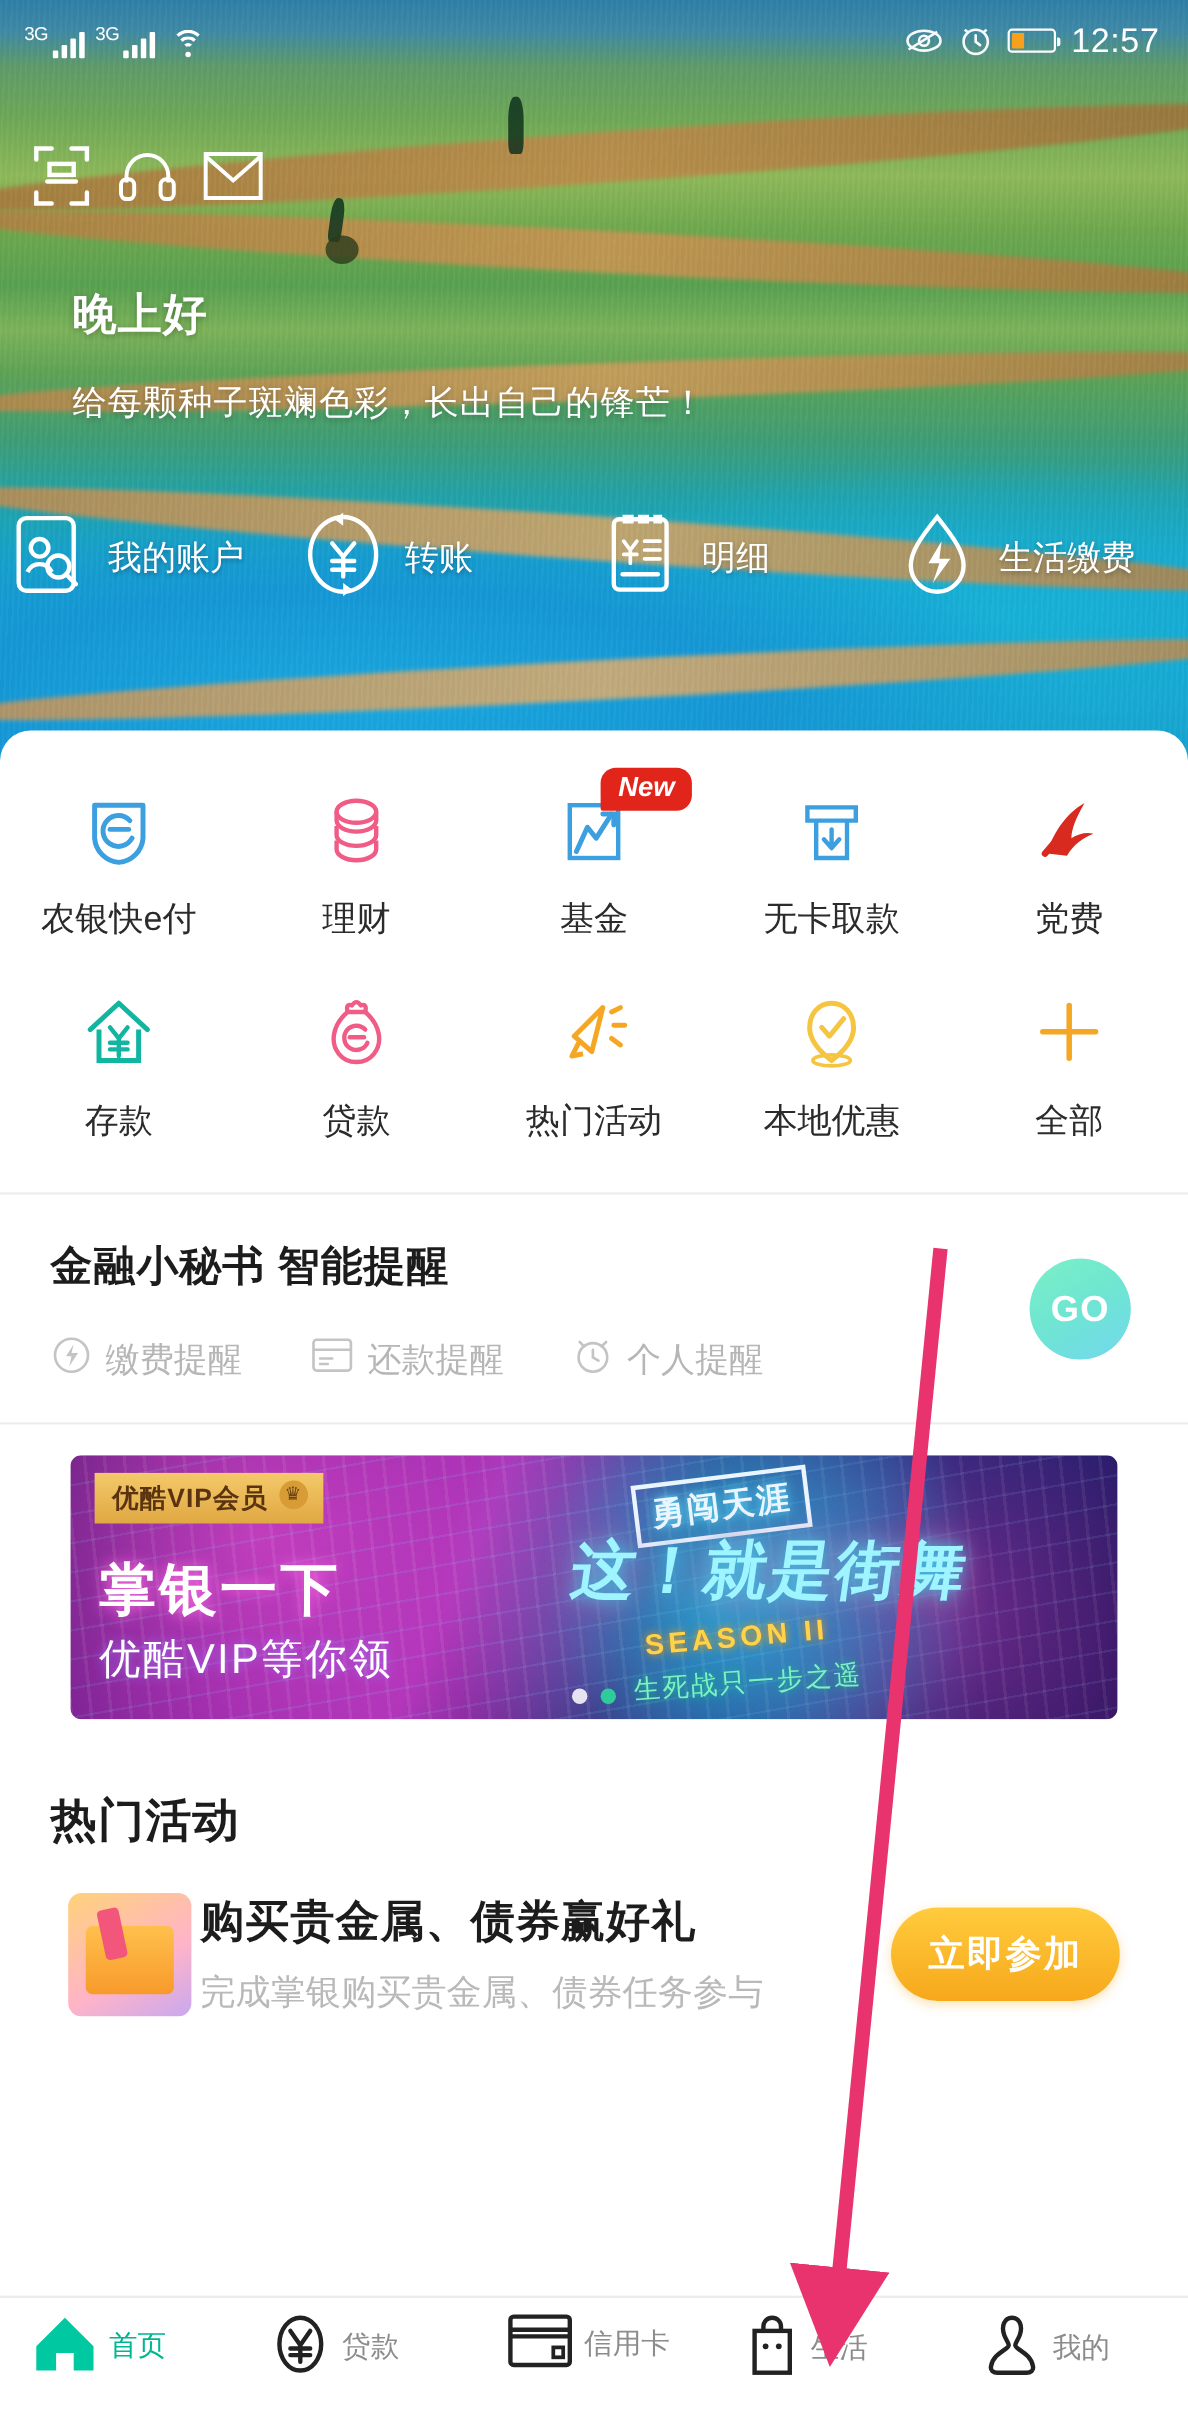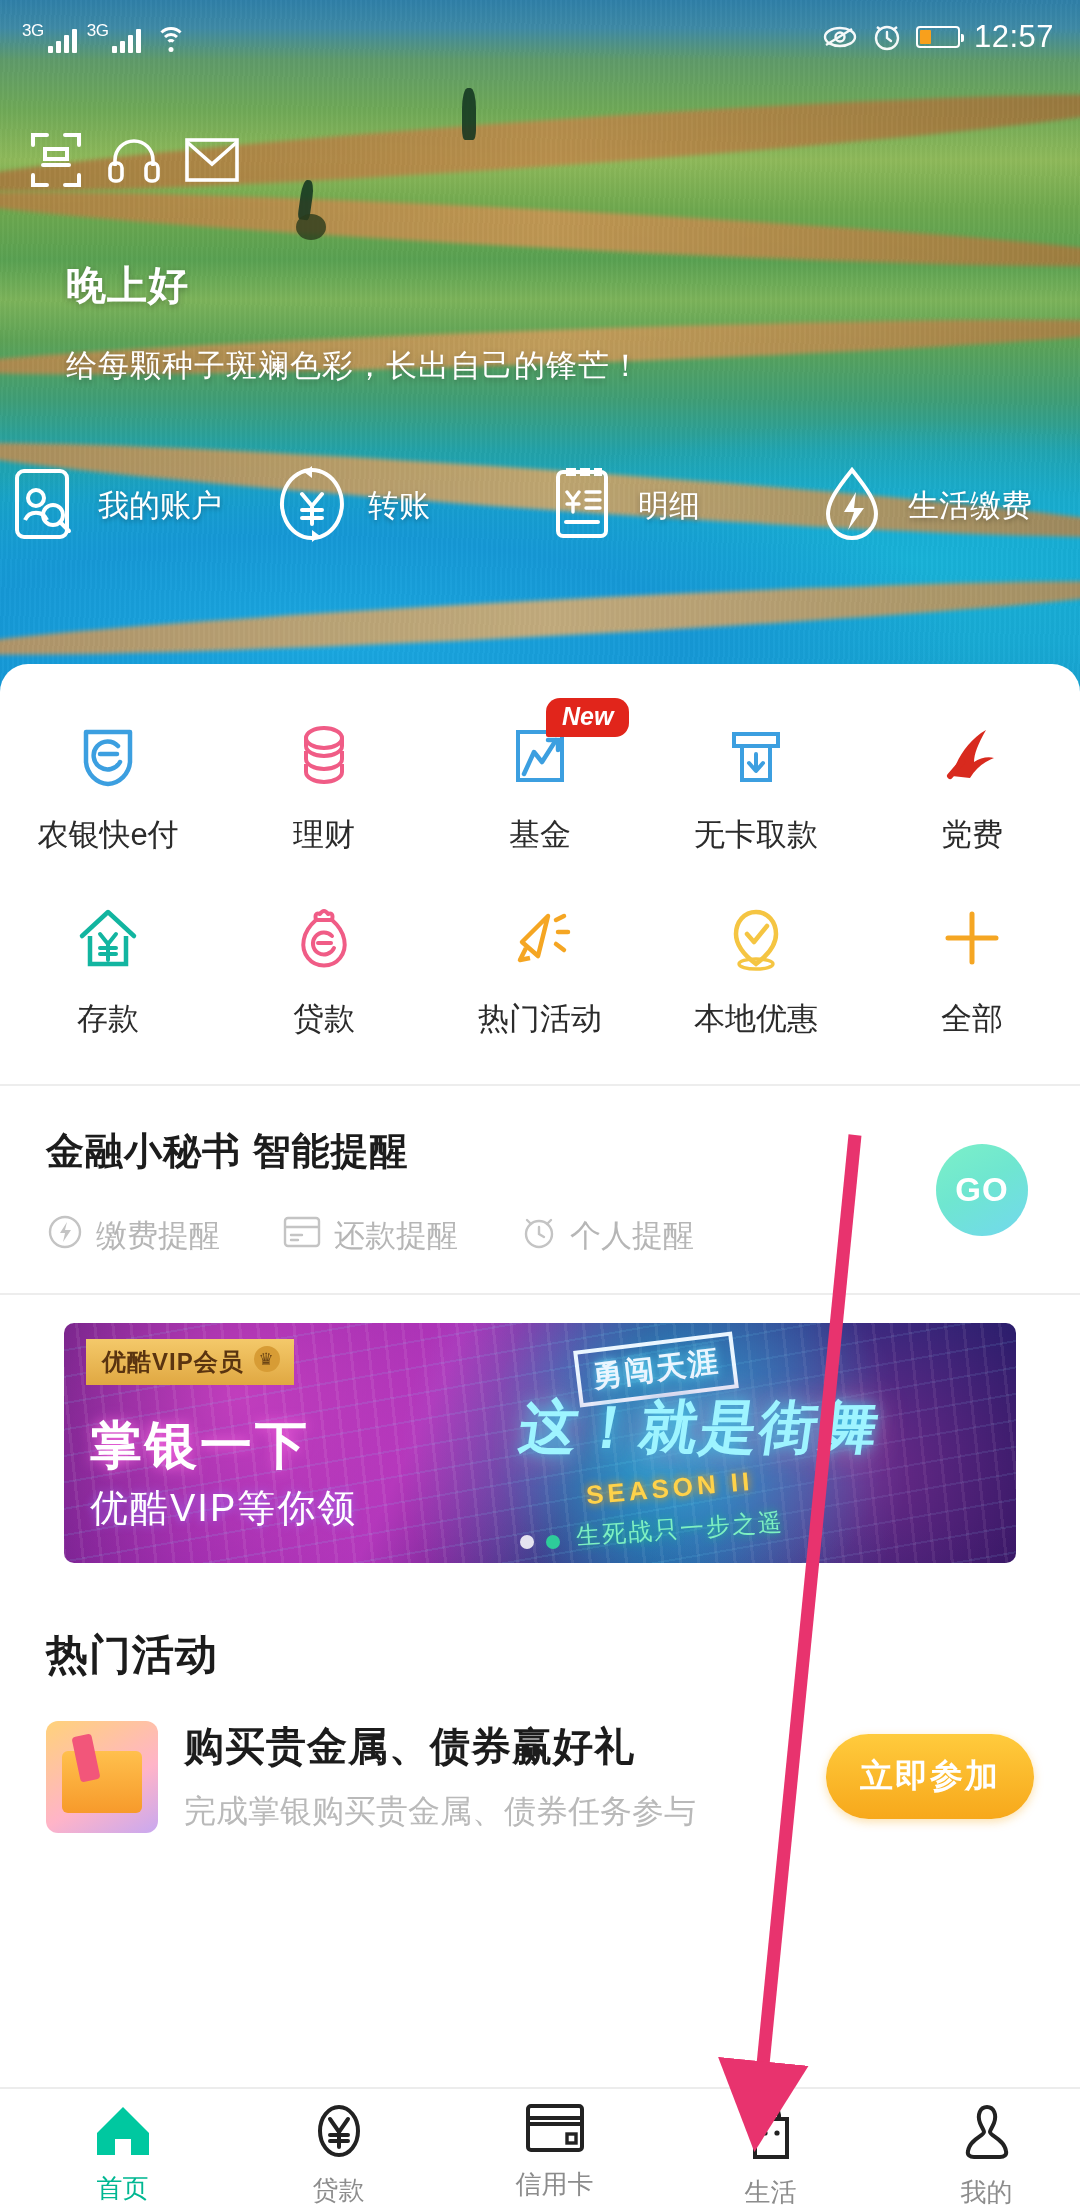--- a/index.html
+++ b/index.html
@@ -157,38 +157,38 @@
   .ban-art .tag3 { position:absolute; left:120px; top:150px; color:#ffd24a; font-size:26px; font-weight:bold;
     letter-spacing:4px; transform:rotate(-5deg); text-shadow:0 0 8px #ff9d00; }
   .ban-art .tag4 { position:absolute; left:110px; top:190px; color:#7ef0c2; font-size:24px; letter-spacing:2px;
     transform:rotate(-4deg); text-shadow:0 0 8px #13c28c; }
   .dots { position:absolute; left:50%; transform:translateX(-50%); bottom:14px; display:flex; gap:12px; }
   .dots i { width:14px; height:14px; border-radius:50%; background:rgba(255,255,255,.85); display:block; }
   .dots i.on { background:#2ecc9a; }
 
   
   .hot-title { padding:34px 46px 10px; font-size:42px; font-weight:bold; color:#1c1c1c; letter-spacing:1px; }
-  .hot-row { display:flex; align-items:center; gap:26px; padding:26px 46px 0; }
+  .hot-row { display:flex; align-items:center; gap:8px; padding:26px 62px 0; }
   .hot-thumb { width:112px; height:112px; flex:none; border-radius:12px; position:relative;
      background:linear-gradient(150deg,#FFD27A,#FFB4C8 60%,#C8A8F0); overflow:hidden; }
   .hot-thumb::before { content:''; position:absolute; left:16px; top:30px; width:80px; height:62px;
      background:linear-gradient(180deg,#FFC04D,#F79A2B); border-radius:6px; }
   .hot-thumb::after { content:''; position:absolute; left:30px; top:14px; width:20px; height:46px;
      background:#F2567A; border-radius:4px; transform:rotate(-12deg); }
   .hot-text { flex:1; min-width:0; }
   .hot-h { font-size:40px; font-weight:bold; color:#1c1c1c; letter-spacing:1px; }
   .hot-sub { font-size:32px; color:#b9b9b9; margin-top:16px; white-space:nowrap; overflow:hidden; }
   .join-btn { flex:none; background:linear-gradient(180deg,#FFC council,#F7A81B); background:linear-gradient(180deg,#FFCB3D,#F7A81B);
      color:#fff; font-size:33px; font-weight:bold; padding:20px 34px; border-radius:48px; letter-spacing:2px;
      border:none; box-shadow:0 3px 10px rgba(247,168,27,.35); }
 
   
   .tabbar { position:absolute; left:0; bottom:0; width:1080px; height:118px;
     background:#fff; border-top:2px solid #ececec; display:flex; align-items:flex-start; padding-top:14px; }
-  .tab { flex:1; display:flex; flex-direction:column; align-items:center; gap:10px;padding-left:29px; }
+  .tab { flex:1; display:flex; align-items:center; gap:10px;padding-left:29px; }
   .tab-label { font-size:26px; color:#8c8c8c; }
   .tab.active .tab-label { color:#00B792; }
 
   
   .annot { position:absolute; left:0; top:0; width:1080px; height:2205px; pointer-events:none; }
 </style>
 </head>
 <body>
 
 <div id="screen">

